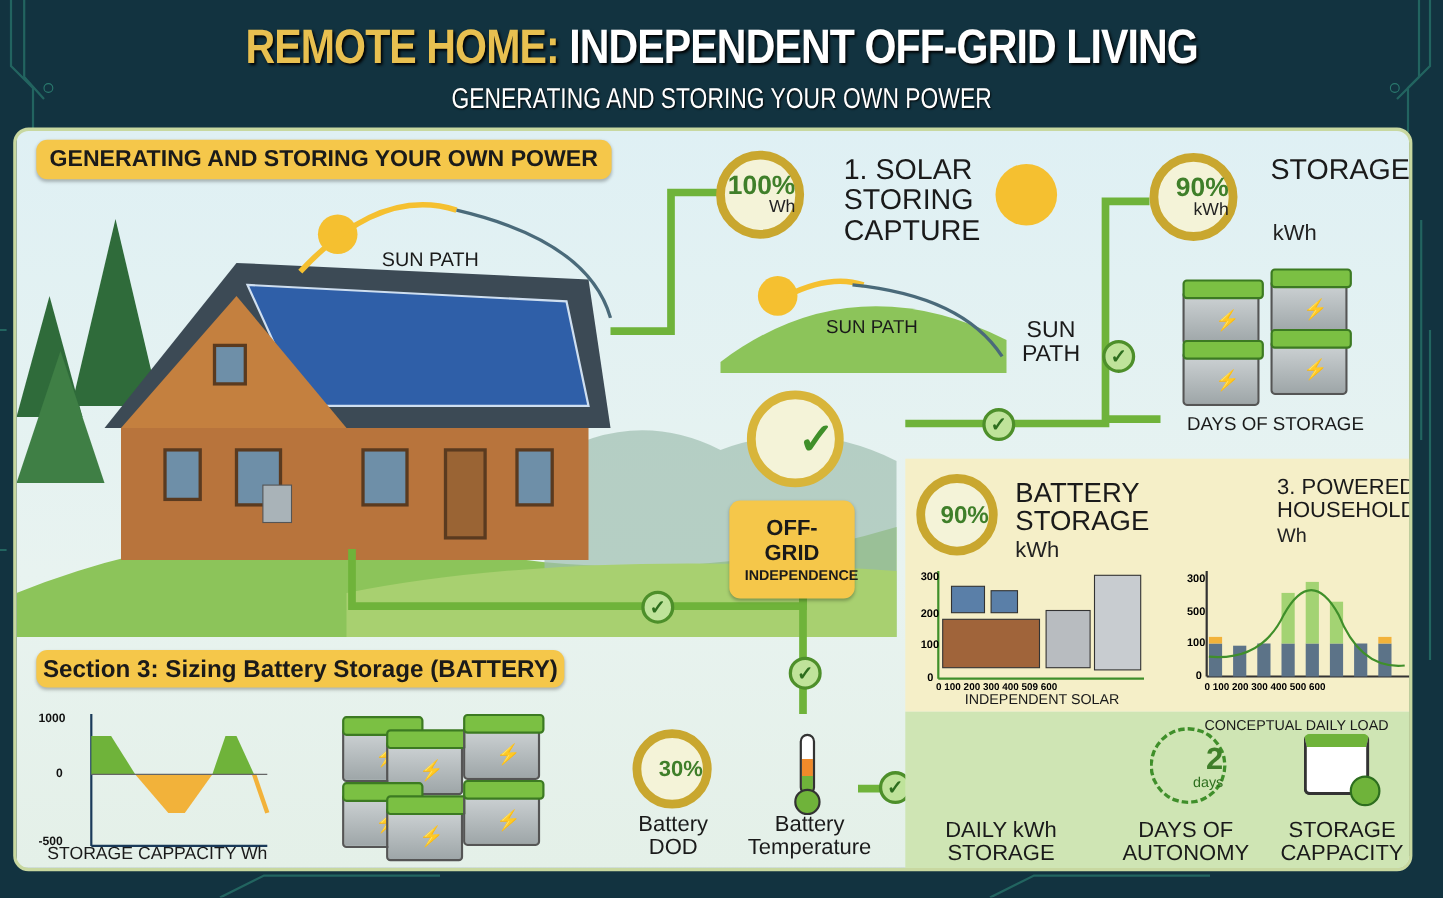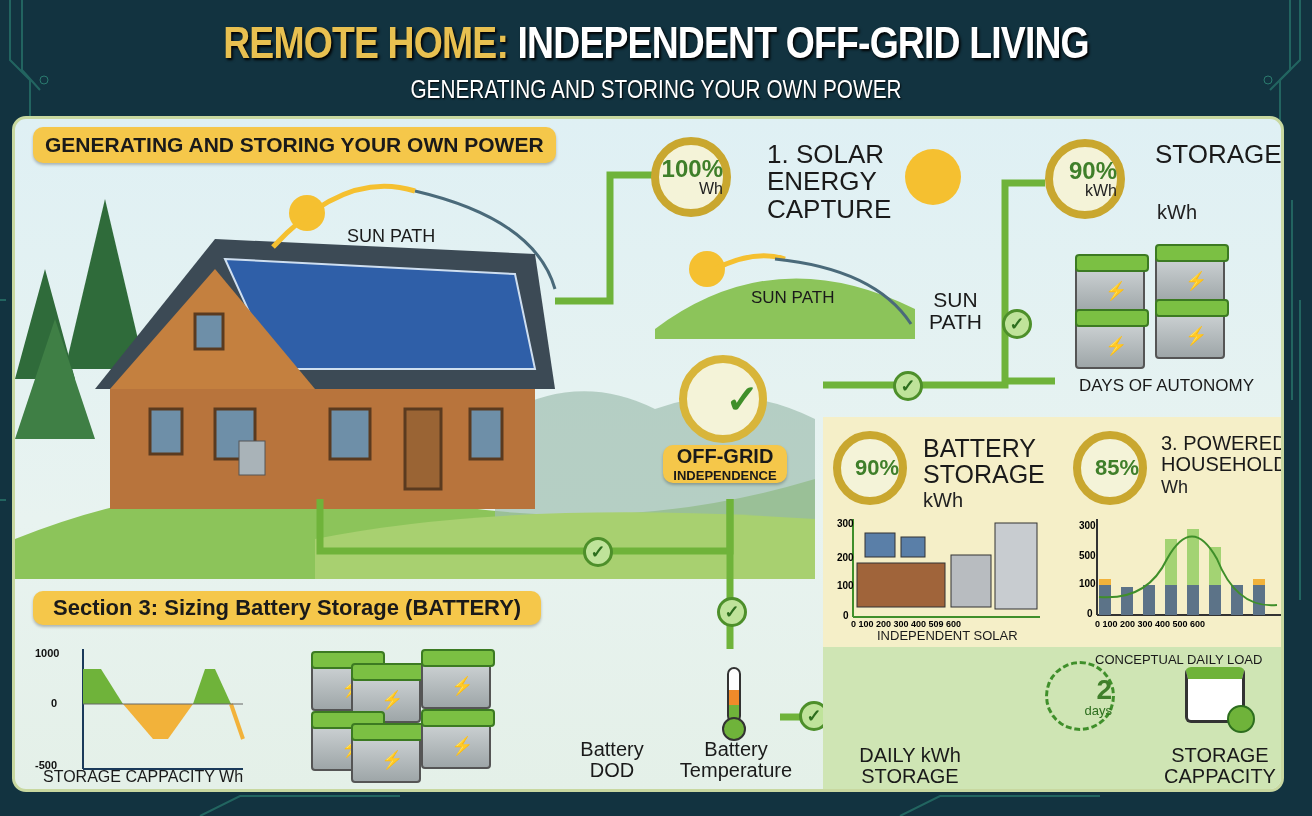--- a/index.html
+++ b/index.html
@@ -100,21 +100,21 @@
 
   <div class="tag" style="left:18px;top:8px;font-size:21px">GENERATING AND STORING YOUR OWN POWER</div>
   <div class="h" style="left:332px;top:108px;font-size:18px">SUN PATH</div>
 
   <div class="ring" style="left:636px;top:18px;width:80px;height:80px;border:8px solid #c9a72f">
     <span class="pct" style="font-size:24px">100%</span>
     <span class="unit" style="font-size:16px">Wh</span>
   </div>
   <div class="h" style="left:752px;top:22px;font-size:26px">
     <div>1. SOLAR</div>
-    <div>ENERGY</div>
+    <div>STORING</div>
     <div>CAPTURE</div>
   </div>
   <div class="h" style="left:736px;top:170px;font-size:17px">SUN PATH</div>
   <div class="h" style="left:914px;top:170px;font-size:21px;text-align:center">
     <div>SUN</div>
     <div>PATH</div>
   </div>
 
   <div class="ring" style="left:1030px;top:20px;width:80px;height:80px;border:8px solid #c9a72f">
     <span class="pct" style="font-size:24px">90%</span>
@@ -129,32 +129,32 @@
     </div>
   <div class="battery" style="left:1140px;top:135px">
       <span>⚡</span>
     </div>
   <div class="battery" style="left:1060px;top:200px">
       <span>⚡</span>
     </div>
   <div class="battery" style="left:1140px;top:190px">
       <span>⚡</span>
     </div>
-  <div class="h" style="left:1064px;top:258px;font-size:17px">DAYS OF AUTONOMY</div>
+  <div class="h" style="left:1064px;top:258px;font-size:17px">DAYS OF STORAGE</div>
 
   <div class="check" style="left:987px;top:190px">✓</div>
   <div class="check" style="left:878px;top:252px">✓</div>
   <div class="check" style="left:568px;top:418px">✓</div>
   <div class="check" style="left:702px;top:478px">✓</div>
   <div class="check" style="left:784px;top:582px">✓</div>
 
   <div class="ring" style="left:664px;top:236px;width:88px;height:88px;border:8px solid #d8b53a">
     <span style="font-size:40px;color:#3f8f2a;font-weight:bold">✓</span>
   </div>
-  <div class="tag" style="left:648px;top:326px;width:124px;text-align:center;padding:0">
+  <div class="tag" style="left:648px;top:336px;width:114px;text-align:center;padding:14px">
     <div style="font-size:20px">OFF-GRID</div>
     <div style="font-size:13px">INDEPENDENCE</div>
   </div>
 
   <div class="yellowbox"></div>
   <div class="greenbox"></div>
 
   <div class="ring" style="left:818px;top:312px;width:74px;height:74px;border:8px solid #c9a72f">
     <span class="pct" style="font-size:22px">90%</span>
   </div>
@@ -172,23 +172,20 @@
     <rect x="116" y="36" width="40" height="52" fill="#b8bcc0" stroke="#333"></rect>
     <rect x="160" y="4" width="42" height="86" fill="#c8ccd0" stroke="#333"></rect>
     <text x="2" y="8" font-size="10" font-weight="bold">300</text>
       <text x="2" y="42" font-size="10" font-weight="bold">200</text>
     <text x="2" y="70" font-size="10" font-weight="bold">100</text>
       <text x="8" y="100" font-size="10" font-weight="bold">0</text>
     <text x="16" y="108" font-size="9" font-weight="bold">0   100  200  300  400  509  600</text>
   </svg>
   <div class="h" style="left:862px;top:510px;font-size:13px">INDEPENDENT SOLAR</div>
 
-  <div class="ring" style="left:1058px;top:312px;width:74px;height:74px;border:8px solid #c9a72f">
-    <span class="pct" style="font-size:22px">85%</span>
-  </div>
   <div class="h" style="left:1146px;top:314px;font-size:20px">
     <div>3. POWERED</div>
     <div>HOUSEHOLD</div>
   </div>
   <div class="sub" style="left:1146px;top:358px;font-size:18px">Wh</div>
   <svg style="position:absolute;left:1062px;top:400px" width="210" height="110">
     <line x1="20" y1="0" x2="20" y2="96" stroke="#333" stroke-width="2"></line>
       <line x1="20" y1="96" x2="205" y2="96" stroke="#333" stroke-width="2"></line>
     <g fill="#5c7388">
       <rect x="22" y="66" width="12" height="30"></rect>
@@ -209,21 +206,21 @@
       <rect x="176" y="60" width="12" height="6" fill="#f2b23a"></rect>
     <path d="M22 78 Q70 82 90 40 Q115 -5 140 40 Q160 90 200 86" stroke="#3f8f2a" stroke-width="2" fill="none"></path>
     <text x="2" y="10" font-size="10" font-weight="bold">300</text>
       <text x="2" y="40" font-size="10" font-weight="bold">500</text>
     <text x="2" y="68" font-size="10" font-weight="bold">100</text>
       <text x="10" y="98" font-size="10" font-weight="bold">0</text>
     <text x="18" y="108" font-size="9" font-weight="bold">0   100  200  300  400  500  600</text>
   </svg>
   <div class="h" style="left:1080px;top:534px;font-size:13px">CONCEPTUAL DAILY LOAD</div>
 
-  <div class="tag" style="left:18px;top:472px;font-size:22px;padding:4px 20px">Section 3:  Sizing Battery Storage (BATTERY)</div>
+  <div class="tag" style="left:18px;top:472px;font-size:22px;padding:4px 6px">Section 3:  Sizing Battery Storage (BATTERY)</div>
   <div class="axis" style="left:20px;top:528px">1000</div>
   <div class="axis" style="left:36px;top:578px">0</div>
   <div class="axis" style="left:20px;top:640px">-500</div>
   <div class="h" style="left:28px;top:650px;font-size:16px">STORAGE CAPPACITY Wh</div>
 
   <div class="battery" style="left:296px;top:542px">
       <span>⚡</span>
     </div>
   <div class="battery" style="left:336px;top:554px">
       <span>⚡</span>
@@ -234,20 +231,23 @@
   <div class="battery" style="left:296px;top:602px">
       <span>⚡</span>
     </div>
   <div class="battery" style="left:336px;top:614px">
       <span>⚡</span>
     </div>
   <div class="battery" style="left:406px;top:600px">
       <span>⚡</span>
     </div>
 
+  <div class="ring" style="left:560px;top:544px;width:72px;height:72px;border:8px solid #c9a72f">
+    <span class="pct" style="font-size:20px">30%</span>
+  </div>
   <div class="h" style="left:556px;top:620px;font-size:20px;text-align:center;width:82px;font-weight:normal">
     <div>Battery</div>
     <div>DOD</div>
   </div>
 
   <div style="position:absolute;left:712px;top:548px;width:14px;height:56px;border:2px solid #333;border-radius:8px;background:linear-gradient(#fff 40%,#f08a2a 40%,#f08a2a 70%,#6fb33a 70%)"></div>
   <div style="position:absolute;left:707px;top:598px;width:24px;height:24px;border-radius:50%;background:#6fb33a;border:2px solid #333"></div>
   <div class="h" style="left:656px;top:620px;font-size:20px;text-align:center;width:130px;font-weight:normal">
     <div>Battery</div>
     <div>Temperature</div>
@@ -255,20 +255,24 @@
 
   <div class="h" style="left:830px;top:626px;font-size:20px;text-align:center;width:130px">
     <div>DAILY kWh</div>
     <div>STORAGE</div>
   </div>
 
   <div class="ring" style="left:1030px;top:542px;width:70px;height:70px;border:3px dashed #3f8f2a;background:transparent">
     <span class="pct" style="font-size:28px">2</span>
     <span class="unit" style="font-size:13px;color:#2d6e1e">days</span>
   </div>
+  <div class="h" style="left:998px;top:626px;font-size:20px;text-align:center;width:130px">
+    <div>DAYS OF</div>
+    <div>AUTONOMY</div>
+  </div>
 
   <div style="position:absolute;left:1170px;top:548px;width:60px;height:56px;background:#fff;border:3px solid #333;border-radius:6px;border-top:12px solid #6fb33a"></div>
   <div style="position:absolute;left:1212px;top:586px;width:28px;height:28px;border-radius:50%;background:#6fb33a;border:2px solid #2d6e1e"></div>
   <div class="h" style="left:1140px;top:626px;font-size:20px;text-align:center;width:130px">
     <div>STORAGE</div>
     <div>CAPPACITY</div>
   </div>
 </div>
 
 </body></html>

